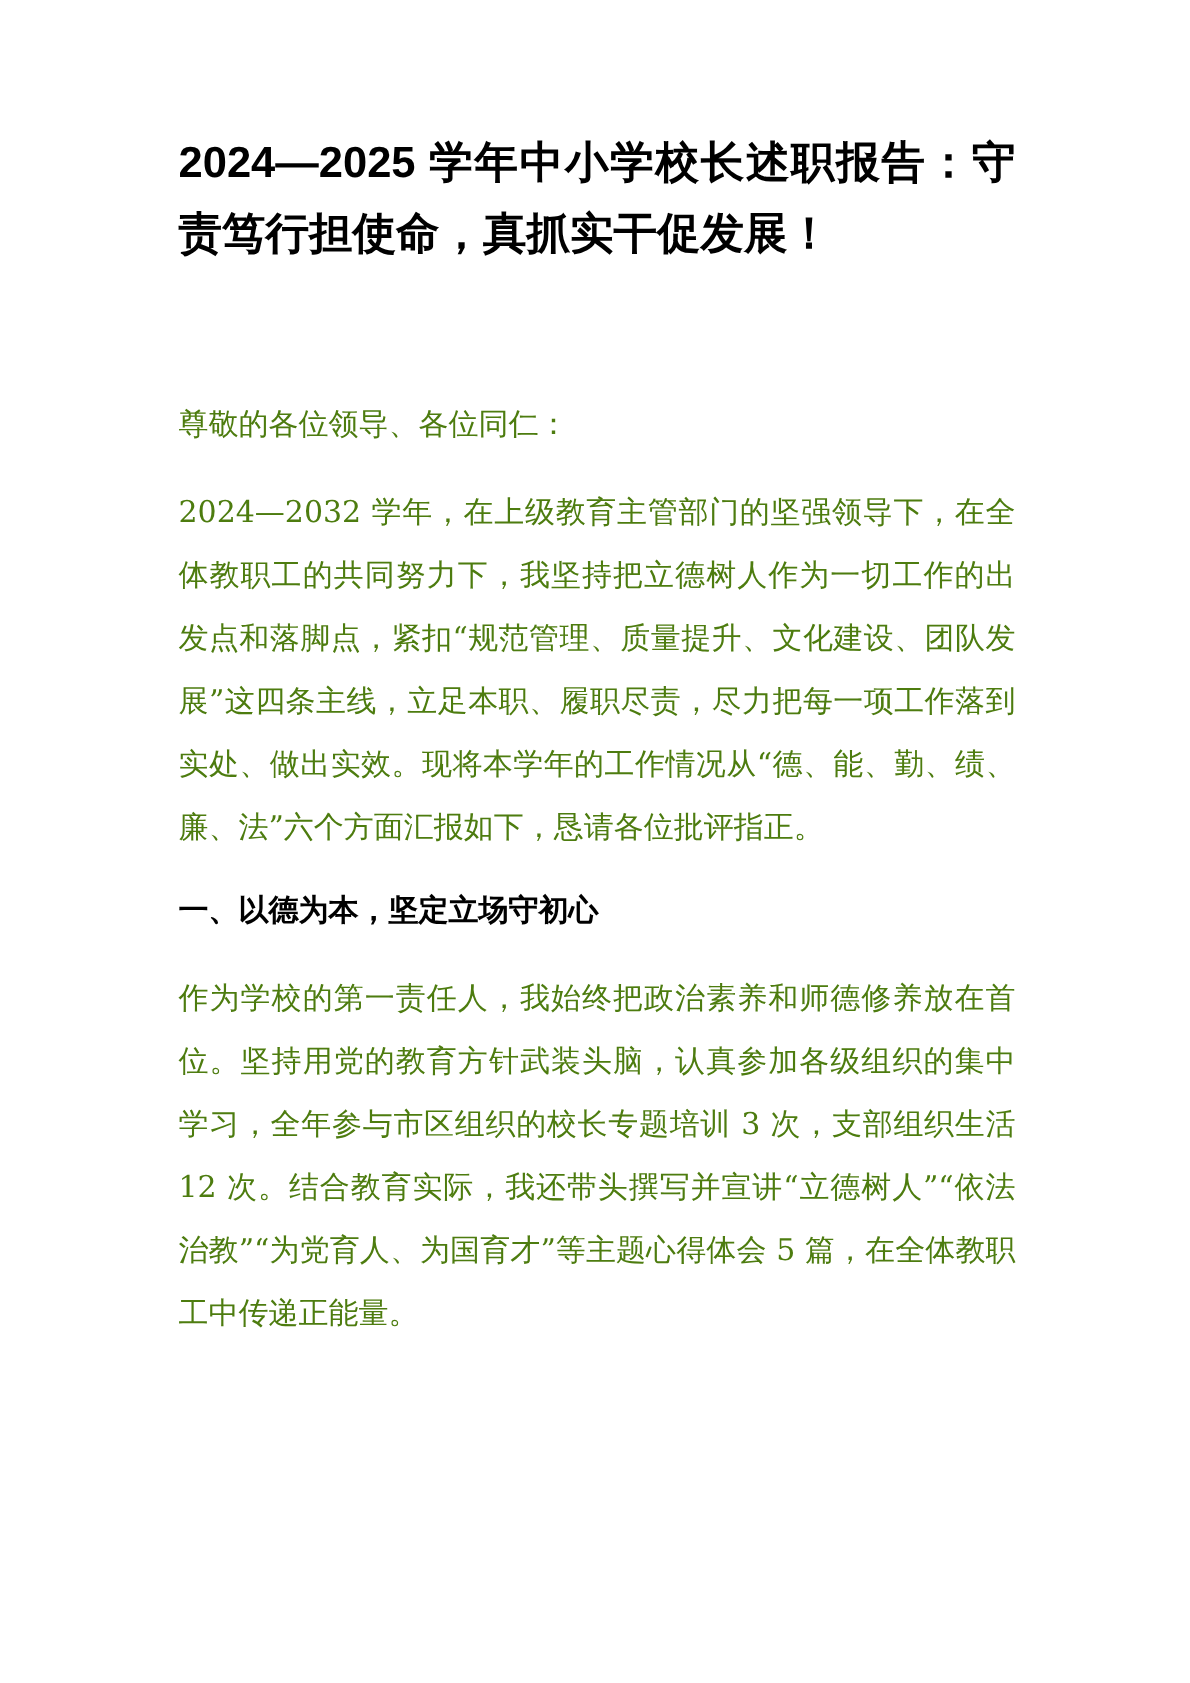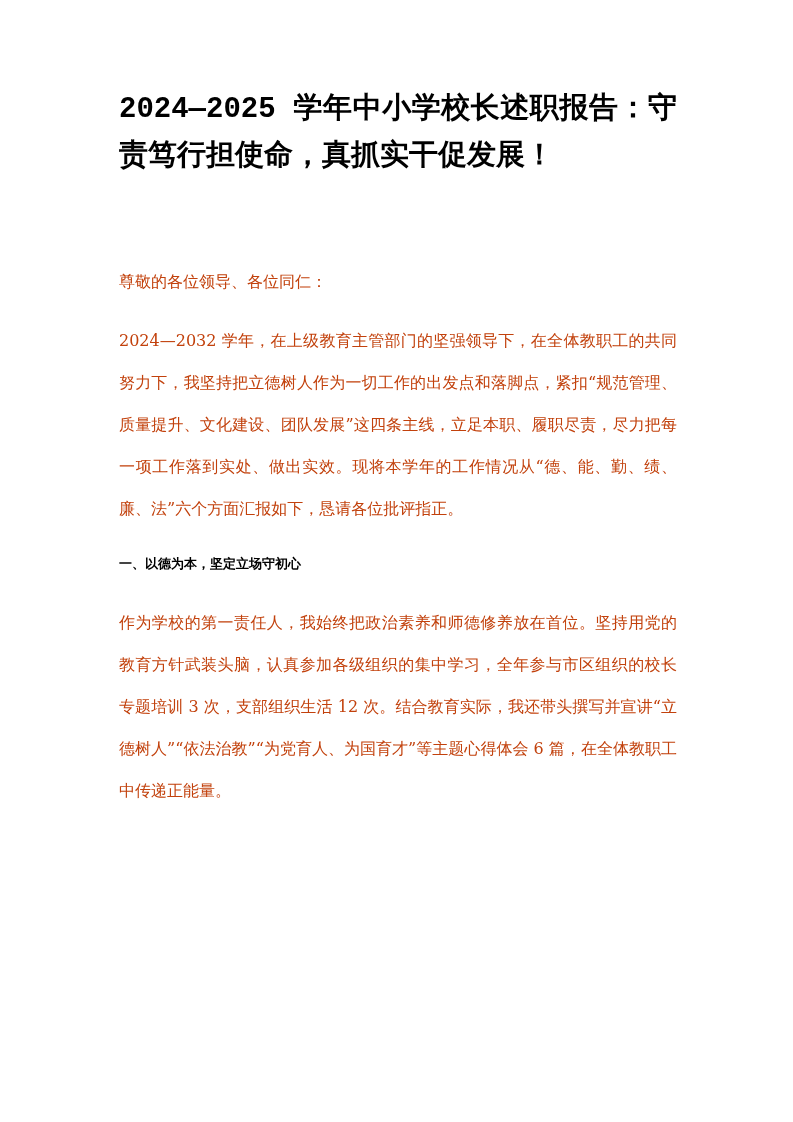--- a/index.html
+++ b/index.html
@@ -16,59 +16,59 @@
     color: #000000;
   }
   .content {
     position: absolute;
     left: 119px;
     top: 0;
     width: 558px;
   }
   .doc-title {
     margin: 86px 0 0 0;
-    font-family: Liberation Mono, monospace;
+    font-family: Liberation Sans, sans-serif;
     font-weight: bold;
     font-size: 29px;
     line-height: 47px;
     text-align: justify;
     color: #000000;
   }
   .para {
     margin: 17px 0 0 0;
     font-family: "DejaVu Serif", "Liberation Serif", serif;
-    font-size: 16px;
+    font-size: 20px;
     line-height: 42px;
     text-align: justify;
-    color: #c2410c;
+    color: #4d7c0f;
   }
   .para.greeting {
     margin-top: 81px;
   }
   .section-heading {
     margin: 13px 0 0 0;
     font-family: "DejaVu Sans", "Liberation Sans", sans-serif;
     font-weight: bold;
-    font-size: 13px;
+    font-size: 20px;
     line-height: 42px;
     color: #000000;
   }
 </style>
 </head>
 <body>
 
 <div class="page">
   <div class="content">
 
     <h1 class="doc-title">2024—2025 学年中小学校长述职报告：守责笃行担使命，真抓实干促发展！</h1>
 
     <p class="para greeting">尊敬的各位领导、各位同仁：</p>
 
 
     <p class="para">2024—2032 学年，在上级教育主管部门的坚强领导下，在全体教职工的共同努力下，我坚持把立德树人作为一切工作的出发点和落脚点，紧扣“规范管理、质量提升、文化建设、团队发展”这四条主线，立足本职、履职尽责，尽力把每一项工作落到实处、做出实效。现将本学年的工作情况从“德、能、勤、绩、廉、法”六个方面汇报如下，恳请各位批评指正。</p>
 
     <h2 class="section-heading">一、以德为本，坚定立场守初心</h2>
 
-    <p class="para">作为学校的第一责任人，我始终把政治素养和师德修养放在首位。坚持用党的教育方针武装头脑，认真参加各级组织的集中学习，全年参与市区组织的校长专题培训 3 次，支部组织生活 12 次。结合教育实际，我还带头撰写并宣讲“立德树人”“依法治教”“为党育人、为国育才”等主题心得体会 6 篇，在全体教职工中传递正能量。</p>
+    <p class="para">作为学校的第一责任人，我始终把政治素养和师德修养放在首位。坚持用党的教育方针武装头脑，认真参加各级组织的集中学习，全年参与市区组织的校长专题培训 3 次，支部组织生活 12 次。结合教育实际，我还带头撰写并宣讲“立德树人”“依法治教”“为党育人、为国育才”等主题心得体会 5 篇，在全体教职工中传递正能量。</p>
 
 
   </div>
 </div>
 
 </body></html>

